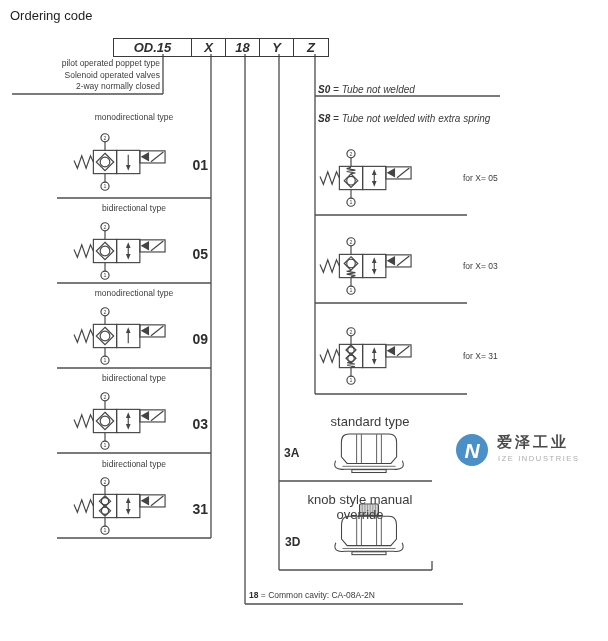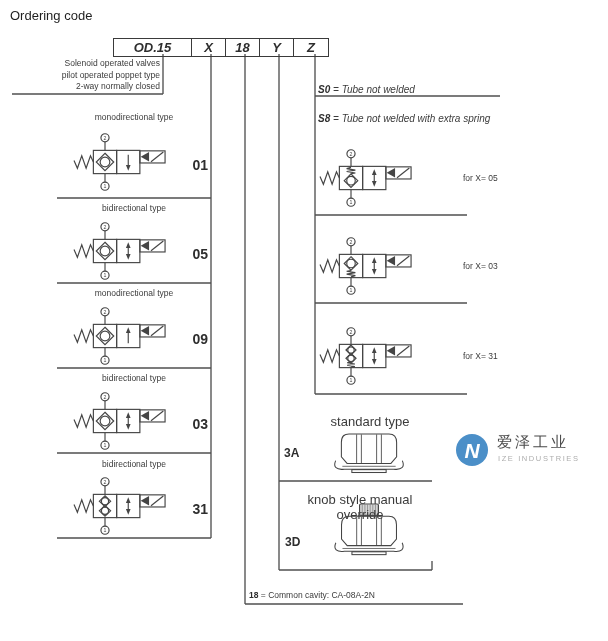--- a/index.html
+++ b/index.html
@@ -31,21 +31,21 @@
   
   .y-label{text-align:center;font-size:13px;color:#3b3b3b;}
   .y-code{font-size:12px;font-weight:bold;color:#2e2e2e;}
   .coil{display:block;}
   .coil svg{display:block;}
   
   #cavity-note{left:249px;top:590px;font-size:8.5px;color:#3b3b3b;}
   #cavity-note b{color:#2e2e2e;}
   
   #watermark{left:450px;top:428px;width:158px;height:46px;}
-  #wm-cn{left:497px;top:433px;font-size:15px;font-weight:400;letter-spacing:3px;color:#4a4a4a;}
+  #wm-cn{left:497px;top:433px;font-size:15px;font-weight:700;letter-spacing:3px;color:#4a4a4a;}
   #wm-en{left:498px;top:454px;font-size:7.5px;letter-spacing:1.6px;color:#adadad;}
   #lines{left:0;top:0;}
 </style>
 </head>
 <body>
 
 <div id="page">
 
   <svg id="lines" class="abs" width="608" height="641">
     <g stroke="#4a4a4a" stroke-width="1.3" fill="none">
@@ -77,22 +77,22 @@
 
   <div id="code-table" class="abs">
     <div class="cell c0">OD.15</div>
     <div class="cell c1">X</div>
     <div class="cell c2">18</div>
     <div class="cell c3">Y</div>
     <div class="cell c4">Z</div>
   </div>
 
   <div id="series-desc" class="abs">
+    <div>pilot operated poppet type</div>
     <div>Solenoid operated valves</div>
-    <div>pilot operated poppet type</div>
     <div>2-way normally closed</div>
   </div>
 
   <div class="abs opt-label" style="top:112px">monodirectional type</div>
   <div class="abs valve" style="left:72px;top:131px">
       <svg viewBox="0 0 100 64" xmlns="http://www.w3.org/2000/svg">
         <circle cx="34" cy="7" r="4.2" fill="none" stroke="#454545" stroke-width="1.2"></circle>
         <text x="34" y="9" text-anchor="middle" font-size="5.4" fill="#454545">2</text>
         <line x1="34" y1="11.2" x2="34" y2="20" stroke="#454545" stroke-width="1.2"></line>
         <line x1="34" y1="44" x2="34" y2="52.8" stroke="#454545" stroke-width="1.2"></line>

